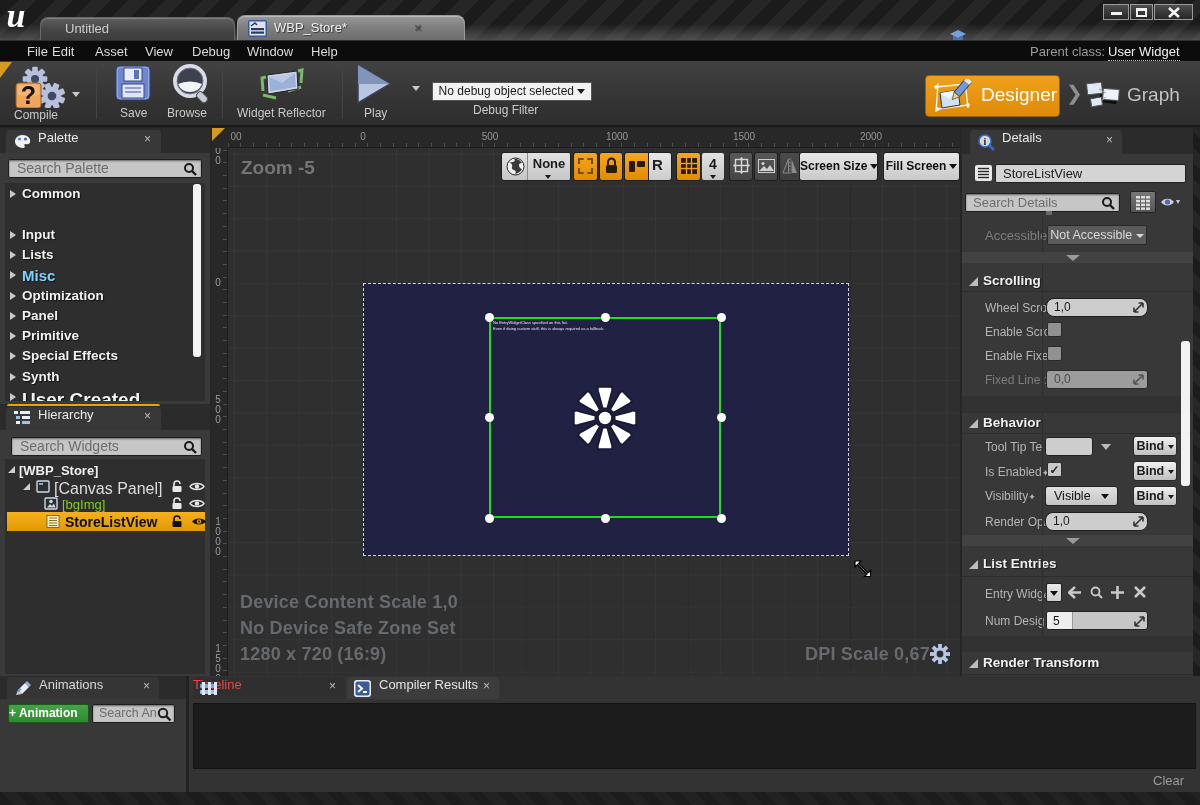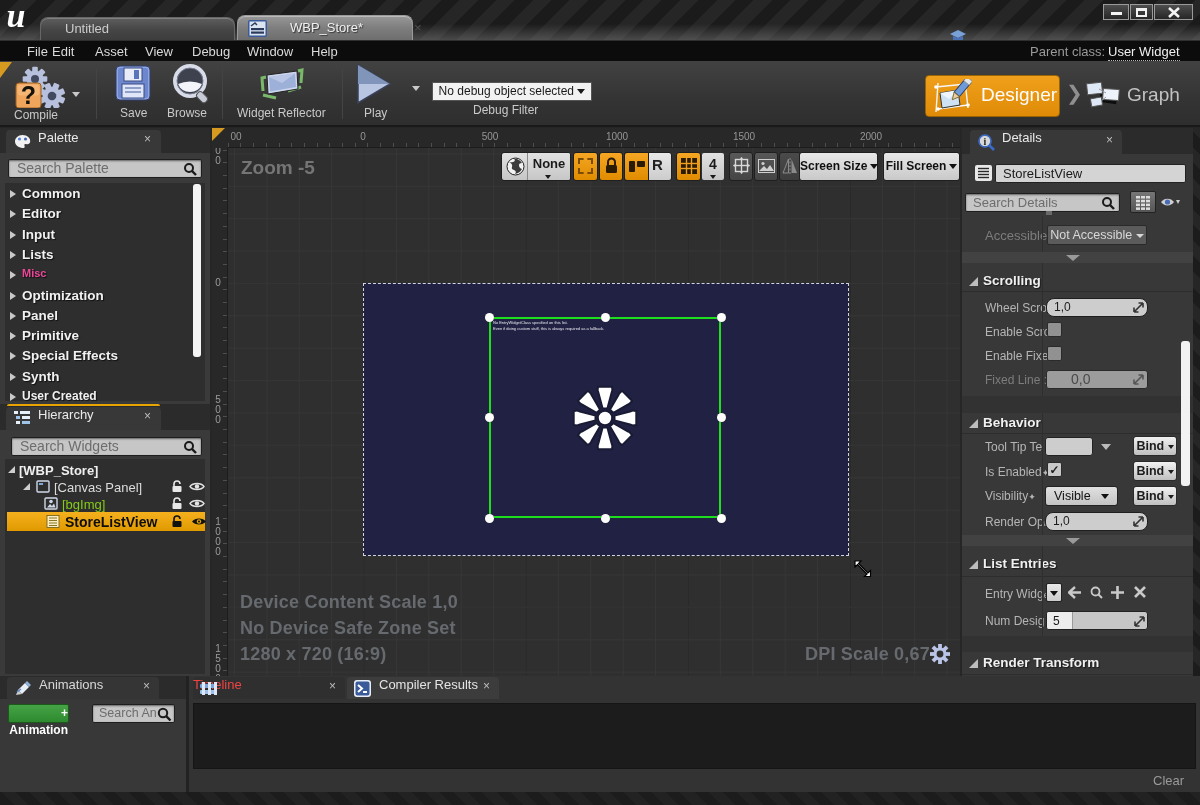--- a/index.html
+++ b/index.html
@@ -9,21 +9,21 @@
   .stripes { background:repeating-linear-gradient(45deg,#1c1c1c 0 11px,#262626 11px 22px); }
 
   
   #titlebar { left:0; top:0; width:1200px; height:40px;
     background:repeating-linear-gradient(135deg,#1b1b1b 0 13px,#262626 13px 26px); }
   .tab1 { left:40px; top:17px; width:195px; height:23px;
     background:linear-gradient(#5e5e5e,#454545 55%,#3d3d3d);
     border-radius:8px 8px 0 0; border:1px solid #666; border-bottom:none;
     box-shadow:inset 0 1px 0 rgba(255,255,255,.22);
     color:#cccccc; font-size:13px; line-height:22px; padding-left:24px; }
-  .tab2 { left:237px; top:15px; width:176px; height:25px; padding-left:52px;
+  .tab2 { left:237px; top:15px; width:228px; height:25px; padding-left:36px;
     background:linear-gradient(#989898,#7e7e7e 50%,#6e6e6e);
     border-radius:8px 8px 0 0; border:1px solid #9a9a9a; border-bottom:none;
     box-shadow:inset 0 1px 0 rgba(255,255,255,.35);
     color:#f0f0f0; font-size:13px; line-height:23px; text-shadow:1px 1px 1px #333; }
   .tabx { color:#bdbdbd; font-size:12px; } .tab2 .cross { color:#4e4e4e; font-size:13px; }
   .winbtn { top:4px; height:16px; border:1px solid #9a9a9a;
     background:linear-gradient(#4e4e4e,#262626); color:#fff; text-align:center;
     font-size:11px; line-height:14px; font-weight:bold; }
 
   
@@ -220,35 +220,31 @@
       <svg class="abs" style="left:174px;top:2px" width="15" height="15" viewBox="0 0 15 15">
           <circle cx="6" cy="6" r="4" fill="none" stroke="#1a1a1a" stroke-width="2"></circle>
           <line x1="9" y1="9" x2="13" y2="13" stroke="#1a1a1a" stroke-width="2.4"></line>
         </svg>
     </div>
     <div class="abs" style="left:5px;top:55px;width:200px;height:218px;background:#2e2e2e;overflow:hidden" id="palList">
         <div style="position:absolute;left:0;top:3px;height:20px;width:200px">
           <span style="position:absolute;left:5px;top:4px;width:0;height:0;border-left:6px solid #c9c9c9;border-top:4.5px solid transparent;border-bottom:4.5px solid transparent"></span>
           <b style="position:absolute;left:17px;top:0;color:#f1f1f1;font-size:13.5px;text-shadow:1px 1px 1px #111">Common</b>
         </div>
-        <div style="position:absolute;left:0;top:23.3px;height:20px;width:200px">
-          <span style="position:absolute;left:5px;top:4px;width:0;height:0;border-left:6px solid #c9c9c9;border-top:4.5px solid transparent;border-bottom:4.5px solid transparent"></span>
-          <b style="position:absolute;left:17px;top:0;color:#f1f1f1;font-size:13.5px;text-shadow:1px 1px 1px #111">Editor</b>
-        </div>
         <div style="position:absolute;left:0;top:43.6px;height:20px;width:200px">
           <span style="position:absolute;left:5px;top:4px;width:0;height:0;border-left:6px solid #c9c9c9;border-top:4.5px solid transparent;border-bottom:4.5px solid transparent"></span>
           <b style="position:absolute;left:17px;top:0;color:#f1f1f1;font-size:13.5px;text-shadow:1px 1px 1px #111">Input</b>
         </div>
         <div style="position:absolute;left:0;top:63.900000000000006px;height:20px;width:200px">
           <span style="position:absolute;left:5px;top:4px;width:0;height:0;border-left:6px solid #c9c9c9;border-top:4.5px solid transparent;border-bottom:4.5px solid transparent"></span>
           <b style="position:absolute;left:17px;top:0;color:#f1f1f1;font-size:13.5px;text-shadow:1px 1px 1px #111">Lists</b>
         </div>
         <div style="position:absolute;left:0;top:84.2px;height:20px;width:200px">
           <span style="position:absolute;left:5px;top:4px;width:0;height:0;border-left:6px solid #c9c9c9;border-top:4.5px solid transparent;border-bottom:4.5px solid transparent"></span>
-          <b style="position:absolute;left:17px;top:0;color:#ec4899;font-size:11px;text-shadow:1px 1px 1px #111">Misc</b>
+          <b style="position:absolute;left:17px;top:0;color:#7dd3fc;font-size:15px;text-shadow:1px 1px 1px #111">Misc</b>
         </div>
         <div style="position:absolute;left:0;top:104.5px;height:20px;width:200px">
           <span style="position:absolute;left:5px;top:4px;width:0;height:0;border-left:6px solid #c9c9c9;border-top:4.5px solid transparent;border-bottom:4.5px solid transparent"></span>
           <b style="position:absolute;left:17px;top:0;color:#f1f1f1;font-size:13.5px;text-shadow:1px 1px 1px #111">Optimization</b>
         </div>
         <div style="position:absolute;left:0;top:124.80000000000001px;height:20px;width:200px">
           <span style="position:absolute;left:5px;top:4px;width:0;height:0;border-left:6px solid #c9c9c9;border-top:4.5px solid transparent;border-bottom:4.5px solid transparent"></span>
           <b style="position:absolute;left:17px;top:0;color:#f1f1f1;font-size:13.5px;text-shadow:1px 1px 1px #111">Panel</b>
         </div>
         <div style="position:absolute;left:0;top:145.1px;height:20px;width:200px">
@@ -258,21 +254,21 @@
         <div style="position:absolute;left:0;top:165.4px;height:20px;width:200px">
           <span style="position:absolute;left:5px;top:4px;width:0;height:0;border-left:6px solid #c9c9c9;border-top:4.5px solid transparent;border-bottom:4.5px solid transparent"></span>
           <b style="position:absolute;left:17px;top:0;color:#f1f1f1;font-size:13.5px;text-shadow:1px 1px 1px #111">Special Effects</b>
         </div>
         <div style="position:absolute;left:0;top:185.70000000000002px;height:20px;width:200px">
           <span style="position:absolute;left:5px;top:4px;width:0;height:0;border-left:6px solid #c9c9c9;border-top:4.5px solid transparent;border-bottom:4.5px solid transparent"></span>
           <b style="position:absolute;left:17px;top:0;color:#f1f1f1;font-size:13.5px;text-shadow:1px 1px 1px #111">Synth</b>
         </div>
         <div style="position:absolute;left:0;top:206px;height:20px;width:200px">
           <span style="position:absolute;left:5px;top:4px;width:0;height:0;border-left:6px solid #c9c9c9;border-top:4.5px solid transparent;border-bottom:4.5px solid transparent"></span>
-          <b style="position:absolute;left:17px;top:0;color:#f1f1f1;font-size:12px;text-shadow:1px 1px 1px #111">User Created</b>
+          <b style="position:absolute;left:17px;top:0;color:#f1f1f1;font-size:19px;text-shadow:1px 1px 1px #111">User Created</b>
         </div>
       </div>
     <div class="abs" style="left:193px;top:56px;width:8px;height:173px;background:#f4f4f4;border-radius:3px"></div>
   </div>
 
   <div class="abs" style="left:0;top:404px;width:210px;height:272px;background:#2b2b2b">
     <div class="abs" style="left:7px;top:0;width:153px;height:2px;background:#e8a400;border-radius:2px 2px 0 0"></div>
     <div class="ptab" style="left:6px;top:3px;width:155px;height:23px">
       <svg class="abs" style="left:8px;top:4px" width="16" height="15" viewBox="0 0 16 15">
         <g fill="#e8f0fa">
@@ -298,21 +294,21 @@
       <div class="abs" style="left:0;top:2px;width:200px;height:17px">
         <span class="htri abs" style="left:3px;top:5px"></span>
         <b class="abs" style="left:14px;top:2px;color:#efefef;font-size:13px">[WBP_Store]</b>
       </div>
       <div class="abs" style="left:0;top:19px;width:200px;height:17px">
         <span class="htri abs" style="left:18px;top:5px"></span>
         <svg class="abs" style="left:31px;top:2px" width="14" height="13" viewBox="0 0 14 13">
             <rect x="1" y="1" width="12" height="11" rx="1" fill="none" stroke="#cfd8e8" stroke-width="1.4"></rect>
             <rect x="3" y="3" width="4" height="2" fill="#7aa8d8"></rect>
           </svg>
-        <span class="abs" style="left:49px;top:2px;color:#dcdcdc;font-size:13px">[Canvas Panel]</span>
+        <span class="abs" style="left:49px;top:2px;color:#dcdcdc;font-size:16px">[Canvas Panel]</span>
         <svg class="abs" style="left:165px;top:2px" width="14" height="13" viewBox="0 0 14 13">
             <path d="M4 6 L4 4 A3 3 0 0 1 10 4" fill="none" stroke="#e8e8e8" stroke-width="1.6"></path>
             <rect x="2.5" y="6" width="9" height="6" rx="1" fill="#e8e8e8"></rect>
           </svg>
         <svg class="abs" style="left:184px;top:3px" width="16" height="11" viewBox="0 0 16 11">
             <path d="M1 5.5 C4 1.5 12 1.5 15 5.5 C12 9.5 4 9.5 1 5.5Z" fill="none" stroke="#e2e2e2" stroke-width="1.4"></path>
             <circle cx="8" cy="5.5" r="2.2" fill="#e2e2e2"></circle>
           </svg>
       </div>
       <div class="abs" style="left:0;top:36px;width:200px;height:17px">
@@ -688,21 +684,21 @@
     <div class="input-lite" style="left:84px;top:170px;width:102px;height:19px;line-height:17px;padding-left:7px">1,0
       <svg class="abs" style="left:86px;top:3px" width="11" height="11" viewBox="0 0 11 11">
           <path d="M1 10 L10 1 M10 1 L5.5 1 M10 1 L10 5.5 M1 10 L1 5.5 M1 10 L5.5 10" stroke="#333" stroke-width="1.6" fill="none"></path>
         </svg>
     </div>
     <div class="row-label" style="left:23px;top:197px">Enable Scro</div>
     <div class="abs" style="left:85px;top:194px;width:15px;height:15px;background:#919191;border:1px solid #2a2a2a;border-radius:2px"></div>
     <div class="row-label" style="left:23px;top:221px">Enable Fixe</div>
     <div class="abs" style="left:85px;top:218px;width:15px;height:15px;background:#919191;border:1px solid #2a2a2a;border-radius:2px"></div>
     <div class="row-label" style="left:23px;top:245px;color:#7d7d7d">Fixed Line :</div>
-    <div class="abs" style="left:84px;top:242px;width:102px;height:19px;background:#9c9c9c;border:1px solid #2a2a2a;border-radius:3px;color:#4a4a4a;font-size:14px;line-height:17px;padding-left:24px">0,0
+    <div class="abs" style="left:84px;top:242px;width:102px;height:19px;background:#9c9c9c;border:1px solid #2a2a2a;border-radius:3px;color:#4a4a4a;font-size:12px;line-height:17px;padding-left:7px">0,0
       <svg class="abs" style="left:86px;top:3px" width="11" height="11" viewBox="0 0 11 11">
           <path d="M1 10 L10 1 M10 1 L5.5 1 M10 1 L10 5.5 M1 10 L1 5.5 M1 10 L5.5 10" stroke="#555" stroke-width="1.6" fill="none"></path>
         </svg>
     </div>
     <div class="abs" style="left:0;top:268px;width:231px;height:17px;background:#323232"></div>
 
     <div class="cat" style="left:21px;top:287px">Behavior</div>
     <div class="abs" style="left:0;top:305px;width:231px;height:1px;background:#2d2d2d"></div>
     <div class="row-label" style="left:23px;top:312px">Tool Tip Te</div>
     <div class="abs" style="left:83px;top:309px;width:48px;height:19px;background:#cdcdcd;border:1px solid #222;border-radius:3px"></div>
@@ -774,21 +770,21 @@
         <svg class="abs" style="left:9px;top:4px" width="16" height="14" viewBox="0 0 16 14">
             <path d="M2 9 L9 2 L13 6 L6 13 Z" fill="#e8eef8"></path>
             <path d="M9 2 L11 0 L15 4 L13 6 Z" fill="#8fb0d8"></path>
             <path d="M2 9 L0 14 L6 13 Z" fill="#cccccc"></path>
             <path d="M1 11 L5 8" stroke="#5a87c8" stroke-width="1.5"></path>
           </svg>
         <span style="margin-left:32px;color:#d8d8d8">Animations</span>
         <span class="tabx abs" style="left:136px;top:2px">×</span>
       </div>
       <div class="abs" style="left:0;top:23px;width:186px;height:93px;background:#383838"></div>
-      <div class="abs" style="left:8px;top:28px;width:61px;height:19px;background:linear-gradient(#46a346,#2e8a2e);border:1px solid #1c5a1c;border-radius:2px;color:#fff;font-size:12px;font-weight:bold;text-align:right;line-height:17px">+ Animation</div>
+      <div class="abs" style="left:8px;top:28px;width:81px;height:19px;background:linear-gradient(#46a346,#2e8a2e);border:1px solid #1c5a1c;border-radius:2px;color:#fff;font-size:12px;font-weight:bold;text-align:left;line-height:17px">+ Animation</div>
       <div class="searchbox" style="left:92px;top:28px;width:83px;height:19px;line-height:17px;padding-left:6px;font-size:12.5px">Search An
         <svg class="abs" style="left:64px;top:2px" width="15" height="15" viewBox="0 0 15 15">
             <circle cx="6" cy="6" r="4.2" fill="none" stroke="#1a1a1a" stroke-width="2"></circle>
             <line x1="9.2" y1="9.2" x2="13.5" y2="13.5" stroke="#1a1a1a" stroke-width="2.4"></line>
           </svg>
       </div>
     </div>
     <div class="abs" style="left:186px;top:0;width:3px;height:116px;background:#222"></div>
 
     <div class="abs" style="left:189px;top:0;width:1011px;height:116px;background:#333333">

